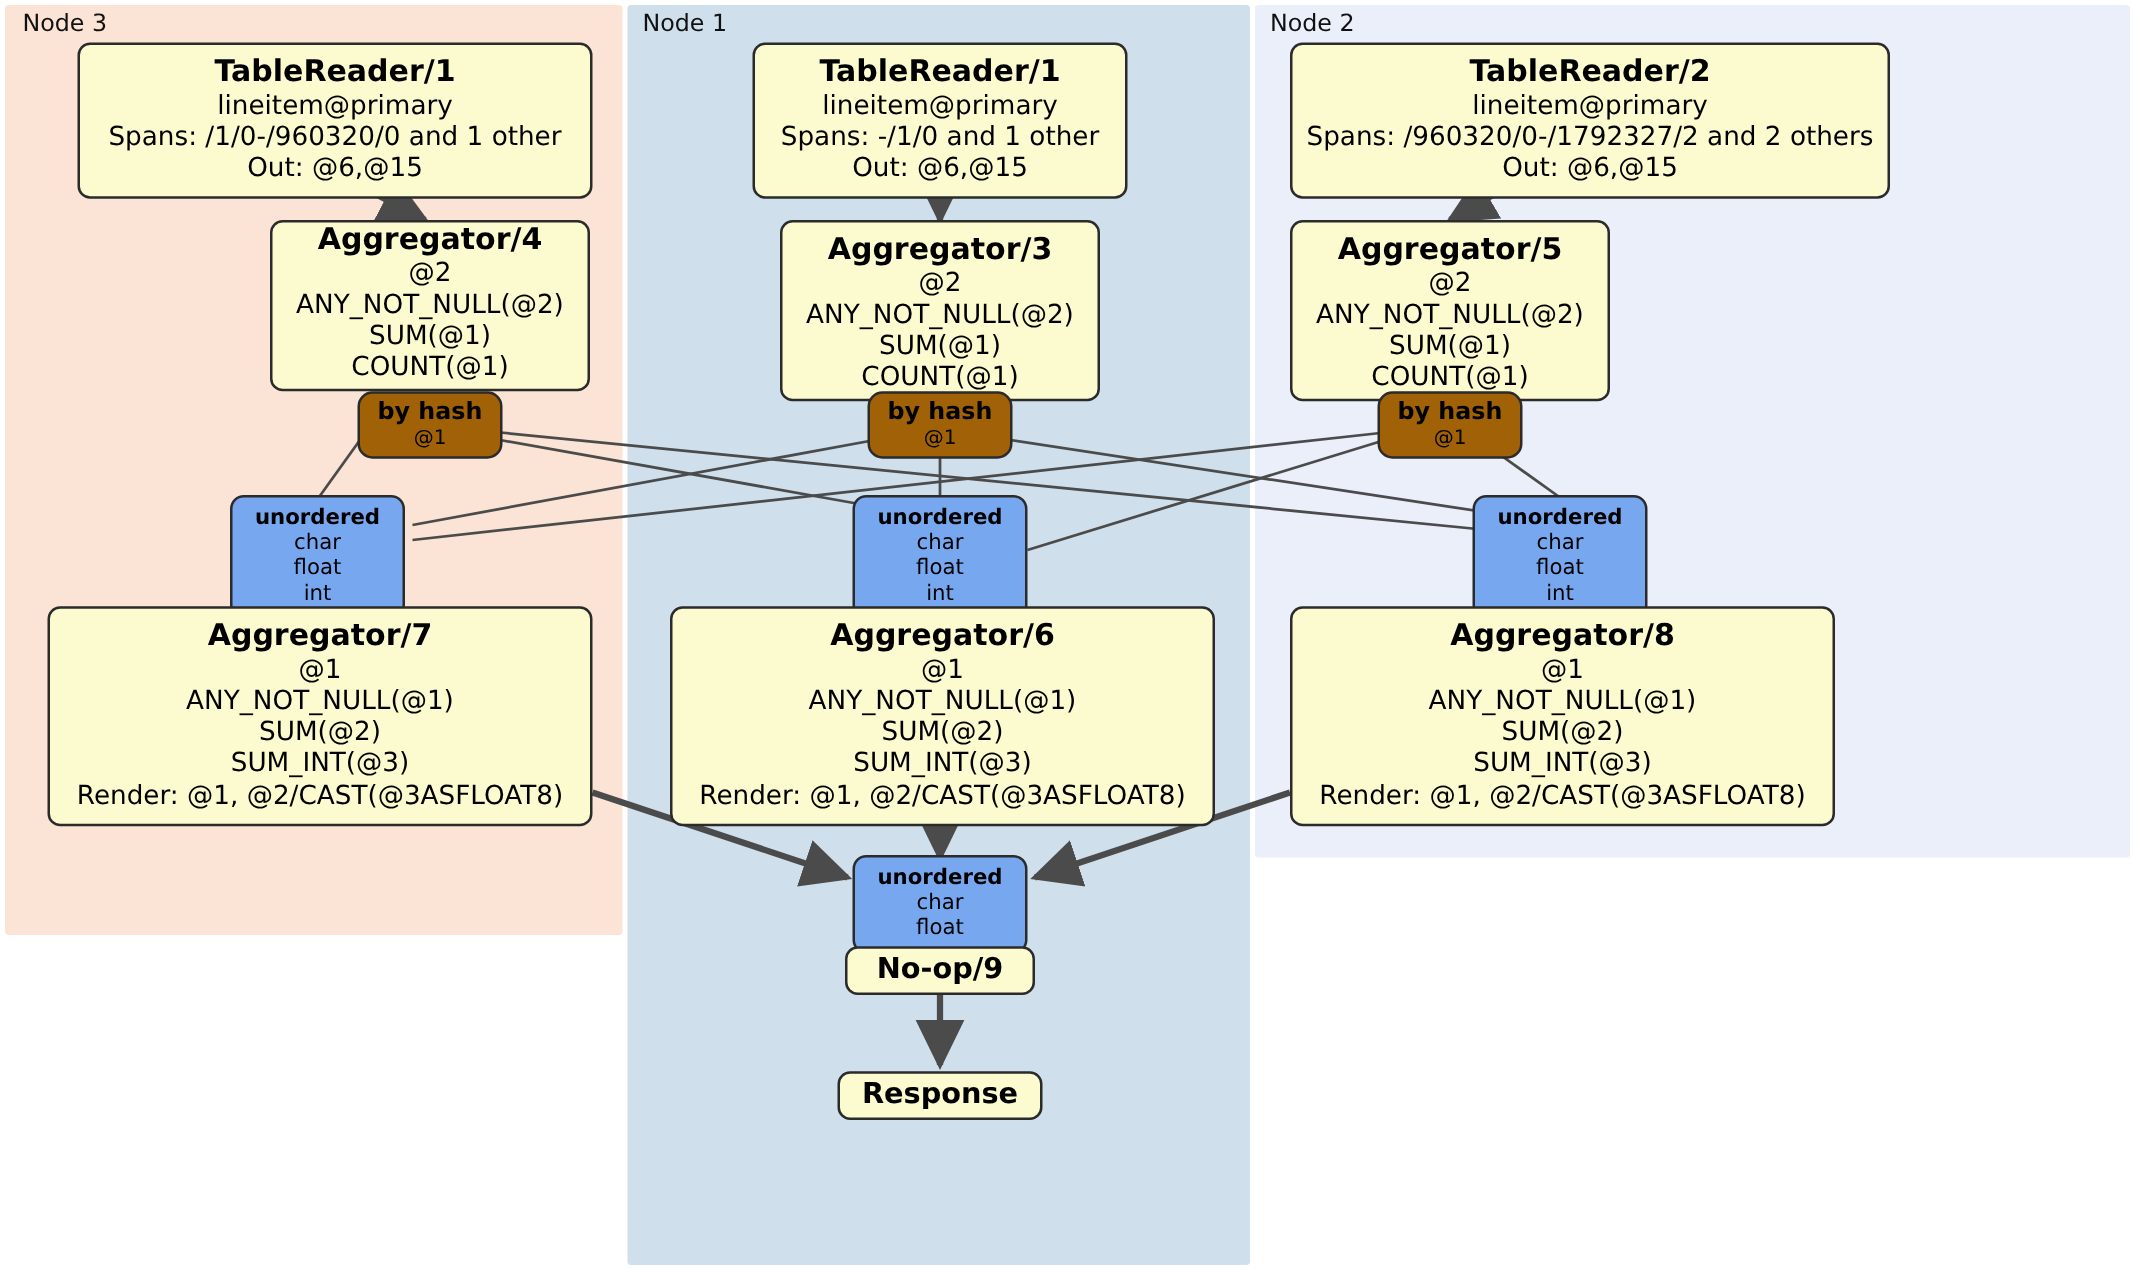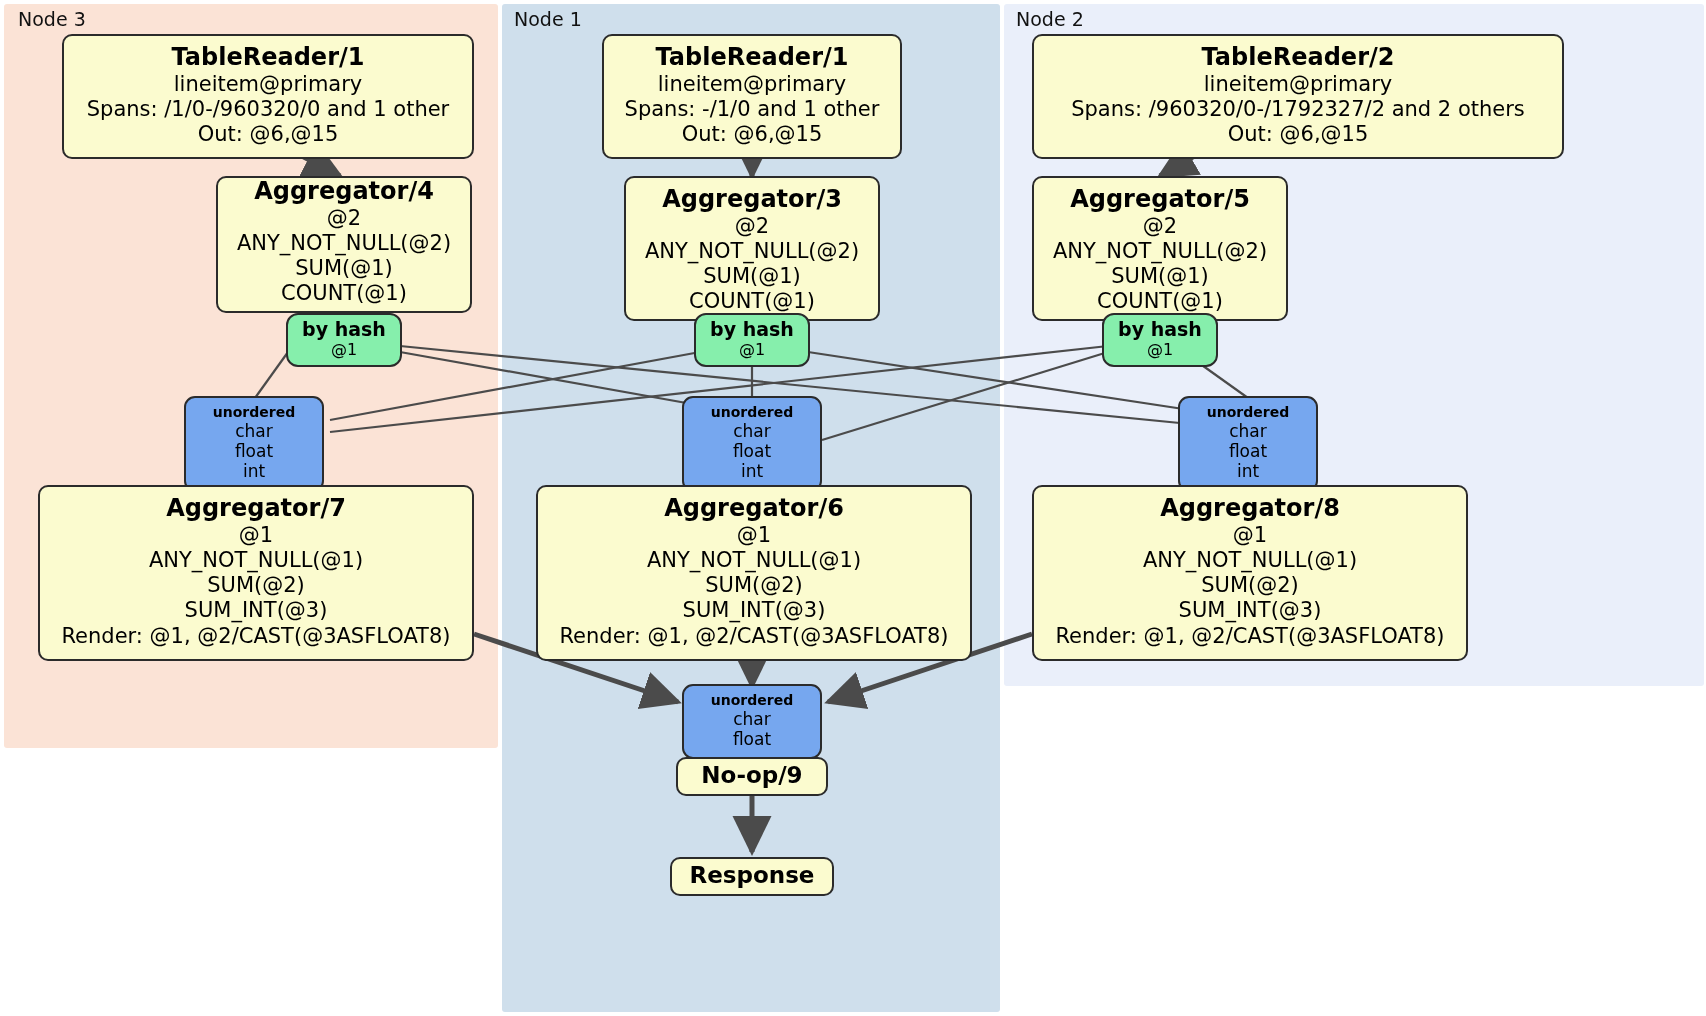--- a/index.html
+++ b/index.html
@@ -5,28 +5,28 @@
   html,body{margin:0;padding:0;background:#ffffff;}
   body{font-family:"DejaVu Sans","Liberation Sans",sans-serif;}
   #stage{position:relative;width:1706px;height:1016px;overflow:hidden;background:#fff;}
 
   .panel{position:absolute;border-radius:3px;}
   .panel-label{position:absolute;font-size:19px;color:#111;}
 
   .node{position:absolute;box-sizing:border-box;border:2px solid #2b2b2b;
         border-radius:10px;text-align:center;color:#000;}
   .proc{background:#fbfbcf;}
-  .router{background:#86efac;border-radius:12px;}
+  .router{background:#a16207;border-radius:12px;}
   .recv{background:#76a7ef;border-radius:11px;}
 
   .t-title{font-weight:bold;font-size:24px;line-height:1.16;}
   .t-line{font-size:21px;line-height:1.20;}
   .router .t-title{font-size:19px;line-height:1.15;}
   .router .t-line{font-size:16px;line-height:1.15;}
-  .recv .t-title{font-size:14px;line-height:1.18;}
+  .recv .t-title{font-size:17px;line-height:1.18;}
   .recv .t-line{font-size:17px;line-height:1.20;}
   .small-box .t-title{font-size:23px;}
 
   svg.edges{position:absolute;left:0;top:0;width:1706px;height:1016px;
             pointer-events:none;overflow:visible;}
 </style>
 </head>
 <body>
 
 <div id="stage">
@@ -78,21 +78,21 @@
     <div class="t-line">Out: @6,@15</div>
   </div>
 
   <div class="node proc" style="left:602px;top:34px;width:300px;padding:8px 10px 10px;">
     <div class="t-title">TableReader/1</div>
     <div class="t-line">lineitem@primary</div>
     <div class="t-line">Spans: -/1/0 and 1 other</div>
     <div class="t-line">Out: @6,@15</div>
   </div>
 
-  <div class="node proc" style="left:1032px;top:34px;width:532px;padding:8px 10px 10px;">
+  <div class="node proc" style="left:1032px;top:34px;width:480px;padding:8px 10px 10px;">
     <div class="t-title">TableReader/2</div>
     <div class="t-line">lineitem@primary</div>
     <div class="t-line">Spans: /960320/0-/1792327/2 and 2 others</div>
     <div class="t-line">Out: @6,@15</div>
   </div>
 
   <div class="node proc" style="left:216px;top:176px;width:256px;padding:0 10px 4px;">
     <div class="t-title">Aggregator/4</div>
     <div class="t-line">@2</div>
     <div class="t-line">ANY_NOT_NULL(@2)</div>

